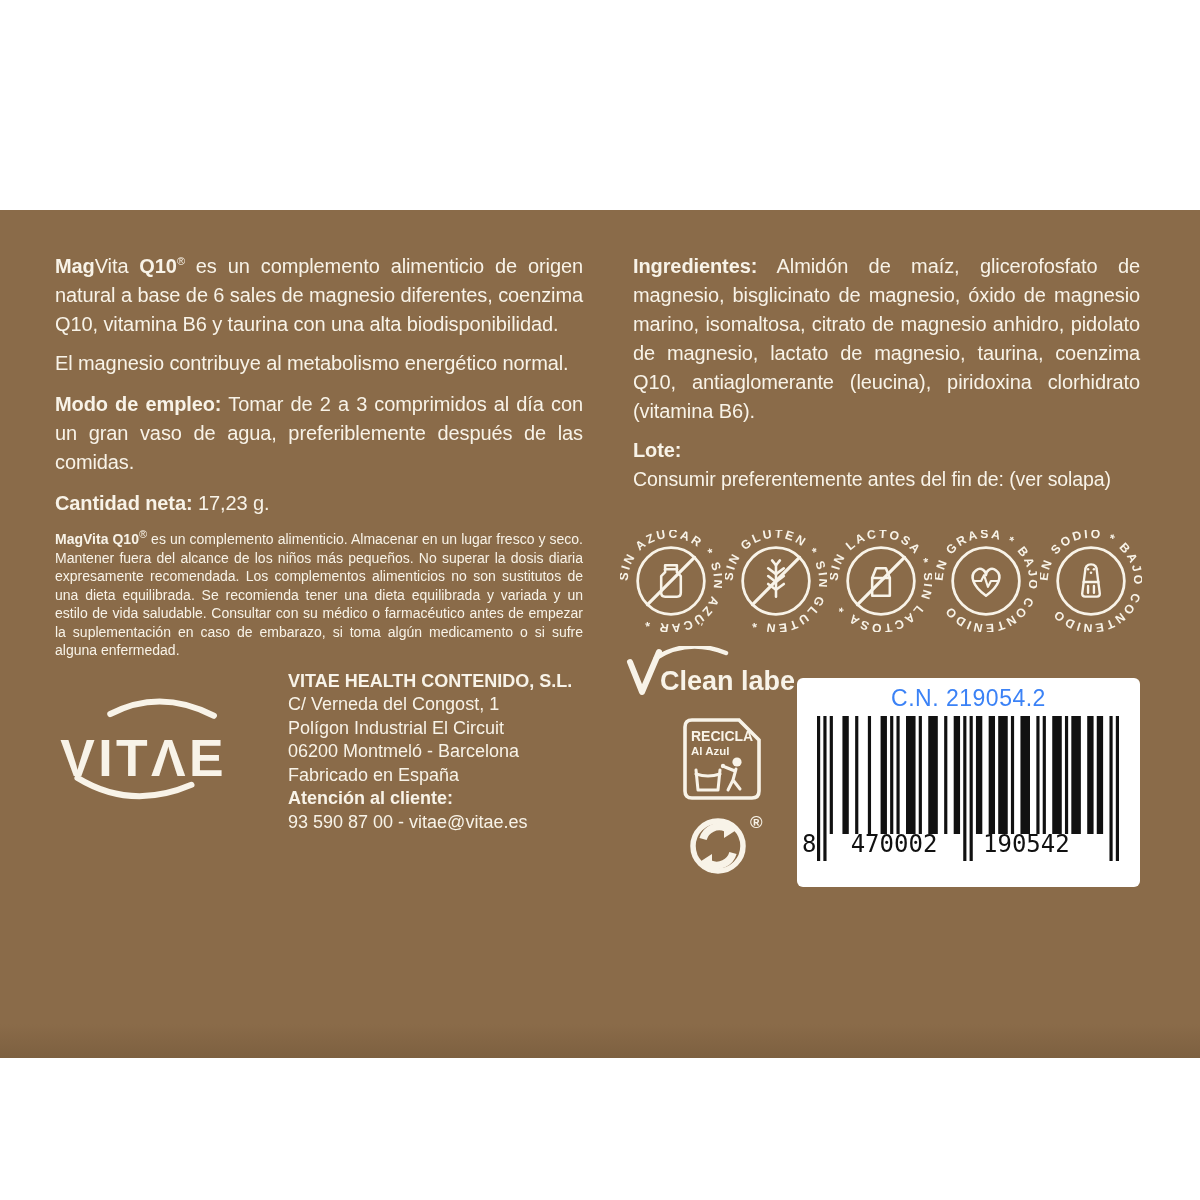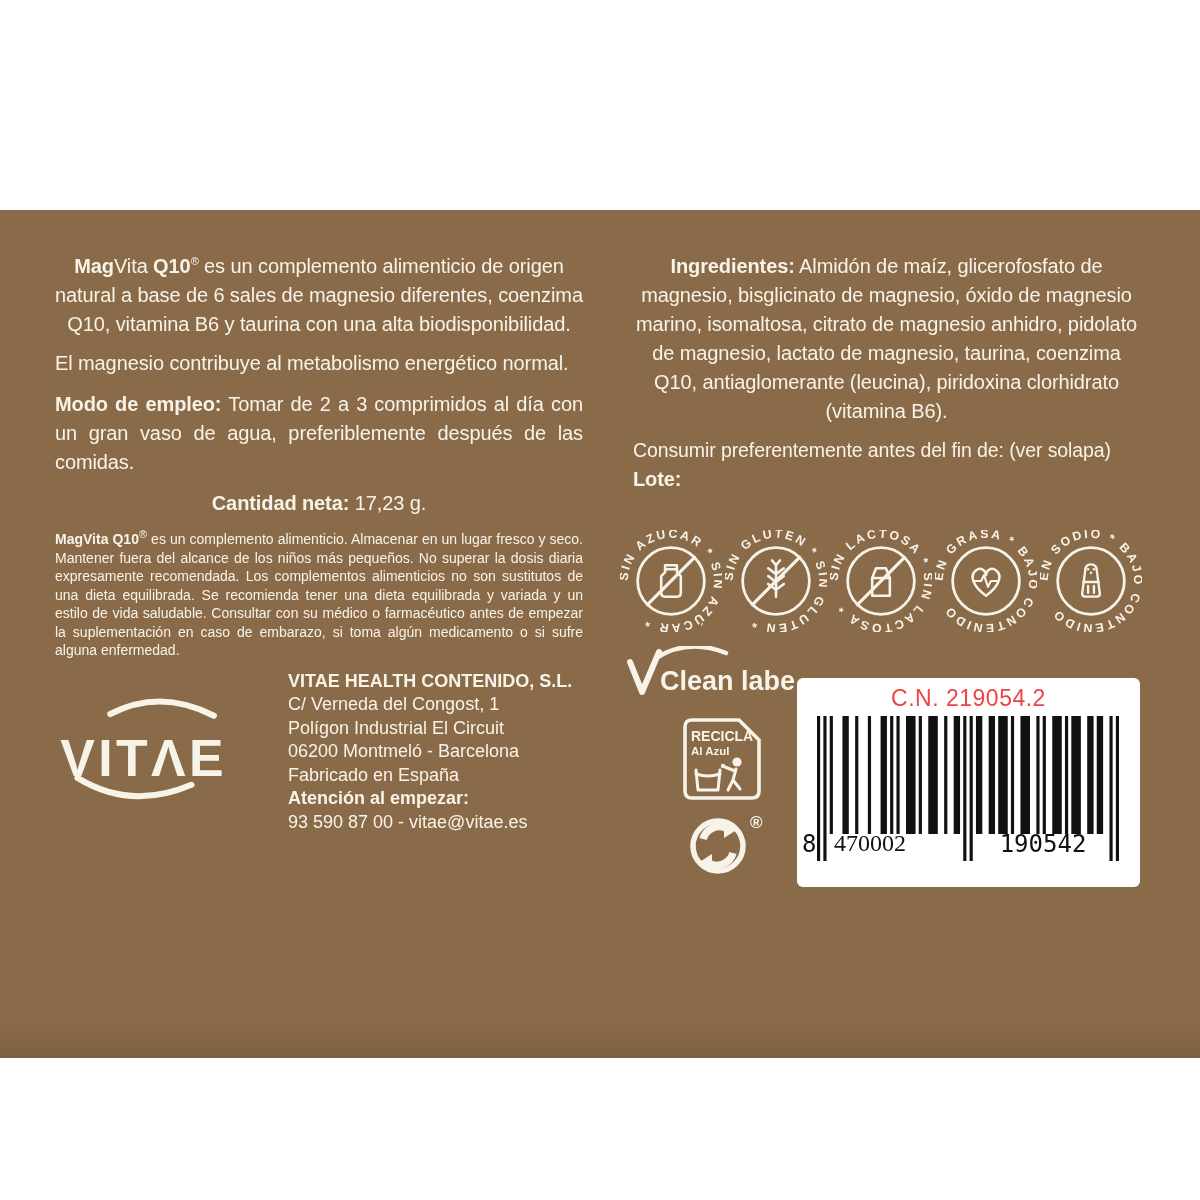--- a/index.html
+++ b/index.html
@@ -11,21 +11,21 @@
     background:linear-gradient(180deg,#8a6b49 0%, #8a6b49 96%, #7d6040 100%);
     color:#f8f3e8;
   }
 
   
   .col-left { position:absolute; left:55px; top:42px; width:528px; }
   .body-p { font-size:20px; line-height:29px; letter-spacing:-0.1px; }
   .justify { text-align:justify; }
   .body-p b, .bold { font-weight:bold; }
   sup.reg { font-size:11px; vertical-align:super; line-height:0; }
-  .mb10{margin-bottom:10px;text-align:center;} .mb12{margin-bottom:12px;} .mb14{margin-bottom:14px;}
+  .mb10{margin-bottom:10px;} .mb12{margin-bottom:12px;} .mb14{margin-bottom:14px;}
   .small-print { font-size:14px; line-height:18.5px; text-align:justify; letter-spacing:0; margin-top:12px; }
 
   .footer-row { display:flex; margin-top:10px; }
   .logo-box { width:233px; flex:0 0 233px; padding-top:24px; }
   .address { font-size:18px; line-height:23.5px; }
   .address .bold { font-weight:bold; }
 
   
   .col-right { position:absolute; left:633px; top:42px; width:507px; }
   .consumir { font-size:19.5px; }
@@ -48,26 +48,26 @@
 
   
   .green-dot { position:absolute; left:686px; top:600px; }
   .green-dot text { font-family:"Liberation Sans",sans-serif; font-weight:bold; font-size:17px; fill:#f8f3e8; }
 
   
   .barcode-box {
     position:absolute; left:797px; top:468px; width:343px; height:209px;
     background:#ffffff; border-radius:6px; color:#111;
   }
-  .cn-text { text-align:center; font-size:23px; letter-spacing:0.5px; margin-top:7px; color:#ef4444; }
+  .cn-text { text-align:center; font-size:23px; letter-spacing:0.5px; margin-top:7px; color:#3b82f6; }
   .bars-wrap { position:absolute; left:20px; top:38px; width:302px; height:148px; }
   .ean-digits { position:absolute; top:152px; left:0; width:343px; height:30px; font-family:"DejaVu Sans Mono",monospace; font-size:24px; color:#111; }
   .ean-digits .d-lead  { position:absolute; left:5px; top:0; }
-  .ean-digits .d-g1 { position:absolute; left:37px; width:120px; text-align:left; top:0;font-family:Liberation Serif, serif; }
-  .ean-digits .d-g2 { position:absolute; left:186px; width:120px; text-align:center; top:0; }
+  .ean-digits .d-g1 { position:absolute; left:37px; width:120px; text-align:center; top:0; }
+  .ean-digits .d-g2 { position:absolute; left:186px; width:120px; text-align:left; top:0; }
 </style>
 </head>
 <body>
 
 <div class="panel">
 
   <div class="col-left">
 
     <p class="body-p justify mb10"><b>Mag</b><span>Vita</span><b> Q10</b><sup class="reg">®</sup><span> es un complemento alimenticio de origen natural a base de 6 sales de magnesio diferentes, coenzima Q10, vitamina B6 y taurina con una alta biodisponibilidad.</span></p>
 
@@ -87,30 +87,30 @@
           <path d="M 26 96 Q 88 134 158 104" fill="none" stroke="#f8f3e8" stroke-width="7" stroke-linecap="round"></path>
           <text x="6" y="94" font-family="Liberation Sans, sans-serif" font-size="60" font-weight="bold" letter-spacing="4" fill="#f8f3e8">VITΛE</text>
         </svg>
       </div>
       <div class="address">
         <div class="bold">VITAE HEALTH CONTENIDO, S.L.</div>
         <div>C/ Verneda del Congost, 1</div>
         <div>Polígon Industrial El Circuit</div>
         <div>06200 Montmeló - Barcelona</div>
         <div>Fabricado en España</div>
-        <div class="bold">Atención al empezar:</div>
+        <div class="bold">Atención al cliente:</div>
         <div>93 590 87 00 - vitae@vitae.es</div>
       </div>
     </div>
   </div>
 
   <div class="col-right">
     <p class="body-p justify mb10"><b>Ingredientes:</b><span> Almidón de maíz, glicerofosfato de magnesio, bisglicinato de magnesio, óxido de magnesio marino, isomaltosa, citrato de magnesio anhidro, pidolato de magnesio, lactato de magnesio, taurina, coenzima Q10, antiaglomerante (leucina), piridoxina clorhidrato (vitamina B6).</span></p>
+    <p class="body-p"><b>Lote:</b></p>
     <p class="body-p consumir">Consumir preferentemente antes del fin de: (ver solapa)</p>
-    <p class="body-p"><b>Lote:</b></p>
   </div>
 
   <div class="badges-row">
 
     <div class="badge">
       <svg viewBox="-52 -52 104 104">
         <defs>
             <path id="ring0" d="M -44 0 A 44 44 0 1 1 44 0 A 44 44 0 1 1 -44 0" fill="none"></path>
           </defs>
         <circle r="34" class="b-stroke" stroke-width="2.8"></circle>

